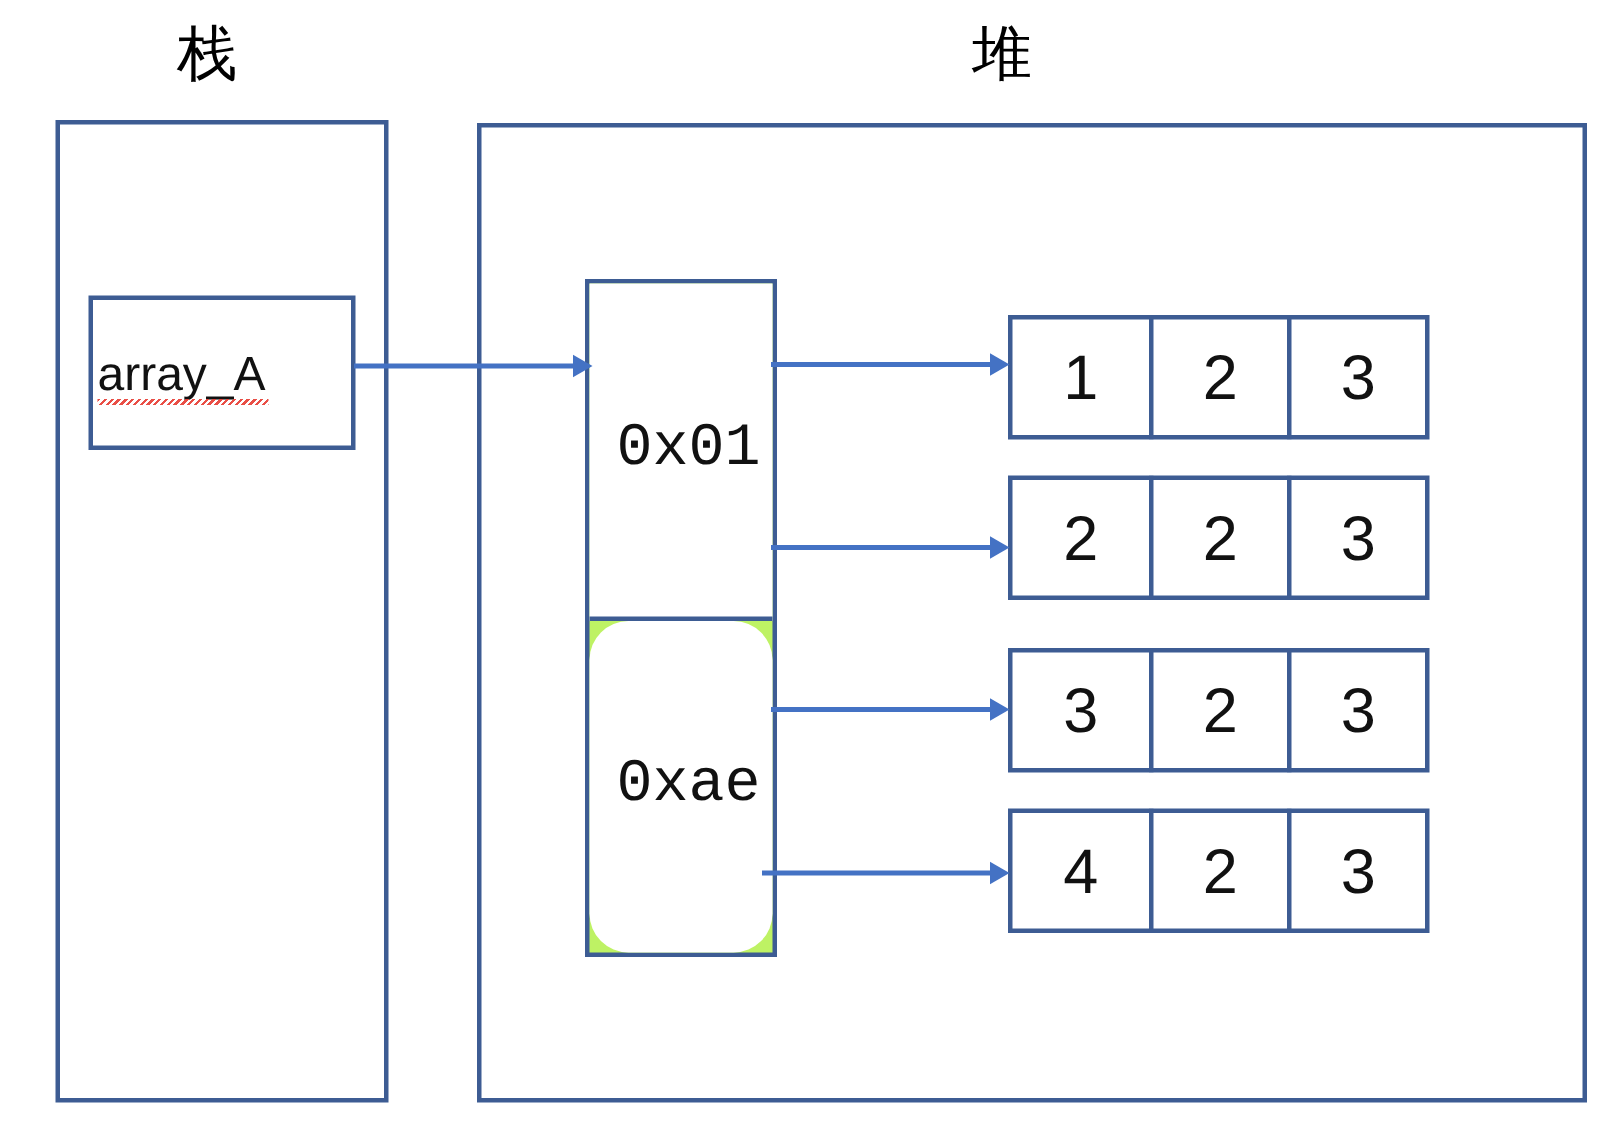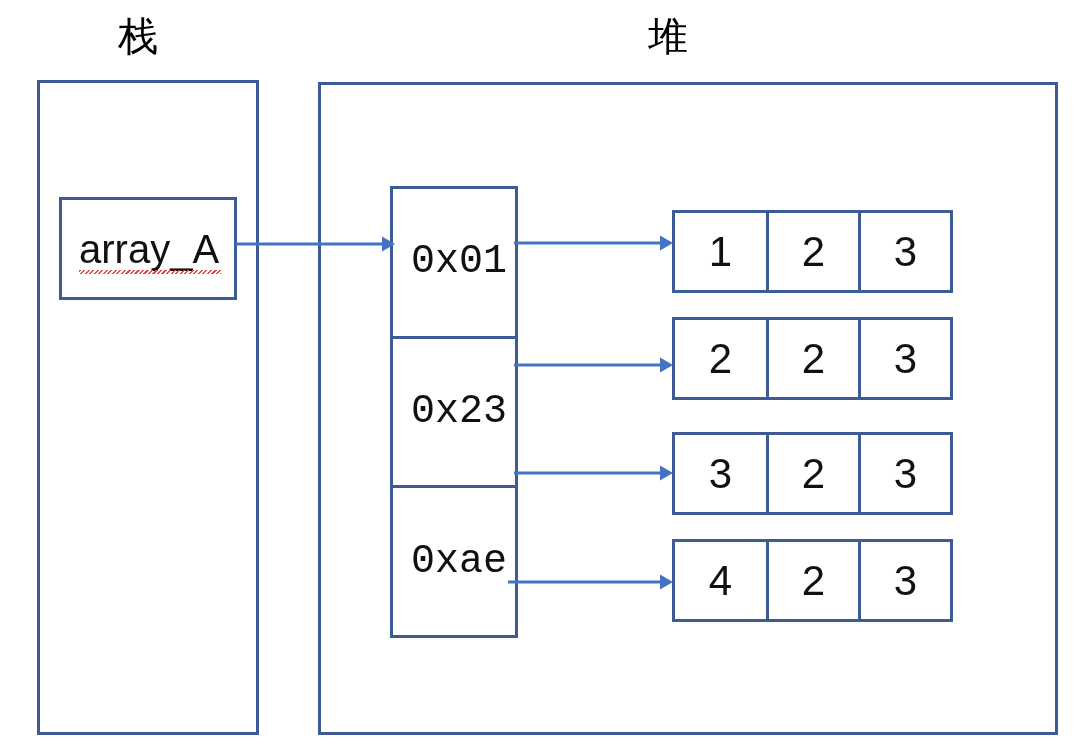--- a/index.html
+++ b/index.html
@@ -41,24 +41,24 @@
     position: absolute;
     box-sizing: border-box;
     border: 3px solid #3D5C93;
     background: #ffffff;
     display: flex;
     align-items: center;
   }
   .var-label {
     position: relative;
     font-family: "Liberation Sans", sans-serif;
-    font-size: 40px;
+    font-size: 32px;
     line-height: 1;
     color: #111111;
-    margin-left: 17px;
+    margin-left: 3px;
     white-space: nowrap;
   }
   
   .var-label::after {
     content: "";
     position: absolute;
     left: 0;
     right: -2px;
     bottom: -5px;
     height: 4px;
@@ -79,21 +79,21 @@
     flex-direction: column;
   }
   .ptr-cell {
     box-sizing: border-box;
     flex: 1 1 0;
     display: flex;
     align-items: center;
     border-bottom: 3px solid #3D5C93;
     background: #ffffff;
   }
-  .ptr-cell:last-child { border-bottom: none; }
+  .ptr-cell:last-child { border-bottom: none; border-radius: 26px; }
   .ptr-text {
     font-family: "Liberation Mono", "DejaVu Sans Mono", monospace;
     font-size: 40px;
     line-height: 1;
     color: #111111;
     margin-left: 18px;
     white-space: nowrap;
   }
 
   
@@ -143,23 +143,20 @@
     <span class="var-label">array_A</span>
   </div>
 
   <div class="ptr-column" style="left:390px; top:186px; width:128px; height:452px;">
 
     <div class="ptr-cell">
       <span class="ptr-text">0x01</span>
     </div>
 
 
-    <div class="ptr-cell">
-      <span class="ptr-text">0x23</span>
-    </div>
 
     <div class="ptr-cell">
       <span class="ptr-text">0xae</span>
     </div>
   </div>
 
   <div class="value-row" style="left:672px; top:210px;">
     <div class="value-cell" style="width:97px; height:83px;">1</div>
     <div class="value-cell" style="width:95px; height:83px;">2</div>
     <div class="value-cell" style="width:95px; height:83px;">3</div>

